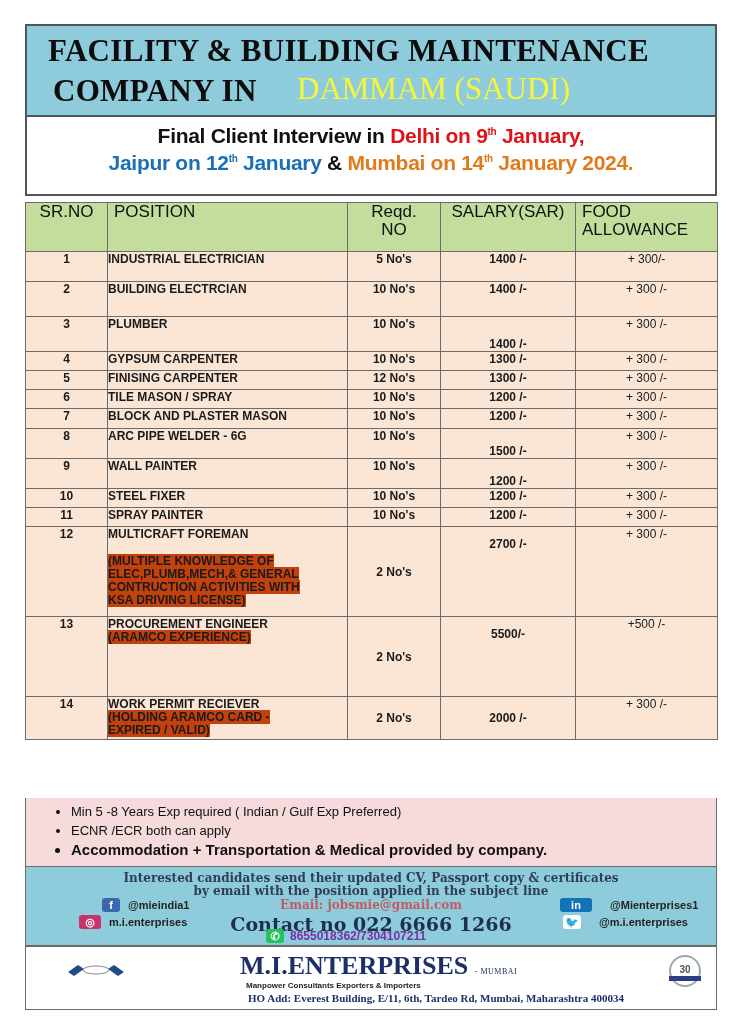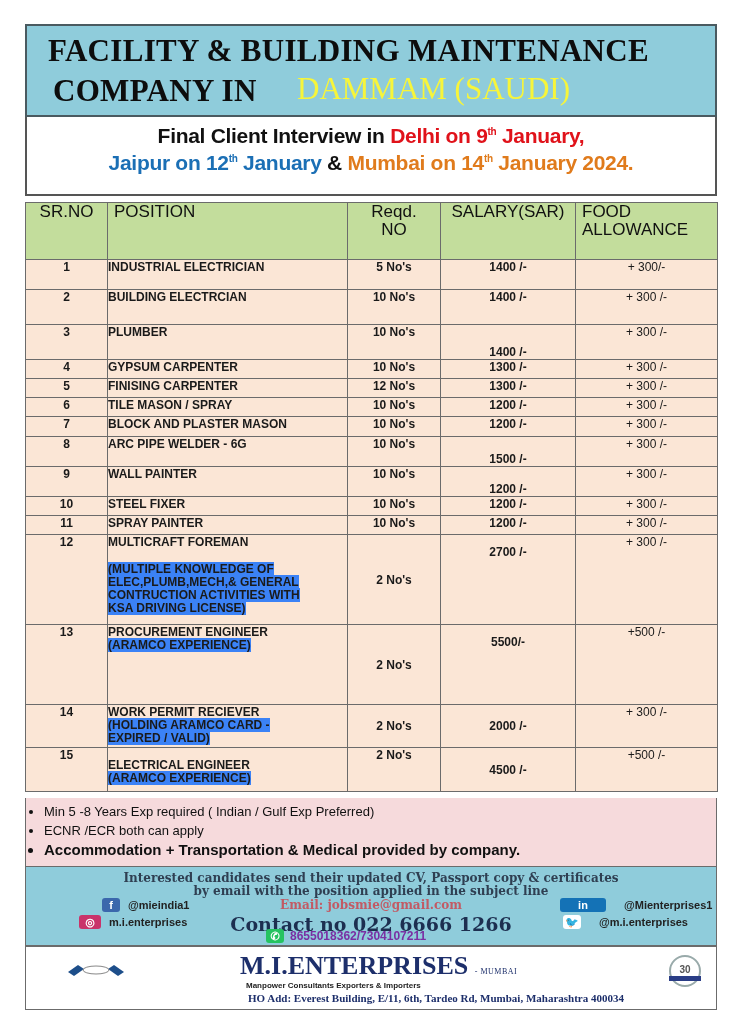--- a/index.html
+++ b/index.html
@@ -29,25 +29,25 @@
   th.pos { text-align:left; vertical-align:bottom; padding-bottom:2px; }
   th.req { text-align:center; vertical-align:top; padding-top:14px; }
   th.sal { text-align:center; vertical-align:middle; }
   th.food { text-align:left; vertical-align:top; padding-top:14px; }
   tbody td { background:#fbe6d6; font-size:12px; font-weight:bold; color:#1a1a1a; }
   td.c-sr { text-align:center; vertical-align:middle; }
   td.c-pos { padding-left:8px; vertical-align:middle; }
   td.c-req { text-align:center; padding-top:2px; }
   td.c-sal { text-align:center; padding-top:2px; }
   td.c-food { text-align:center; font-weight:normal; padding-top:2px; padding-left:40px; }
-  .hl { background:#3b82f6; }
+  .hl { background:#c2410c; }
 
   
   .notes { position:absolute; left:25px; top:798px; width:692px; height:68px; background:#f6dadc; border-left:1px solid #6b6b6b; border-right:1px solid #6b6b6b; box-sizing:border-box; }
-  .notes ul { margin:0; padding:4px 0 0 18px; }
+  .notes ul { margin:0; padding:4px 0 0 45px; }
   .notes li { font-size:13px; line-height:19px; }
   .notes li.big { font-size:15px; font-weight:bold; }
 
   
   .contact { position:absolute; left:25px; top:866px; width:692px; height:80px; background:#8fccdb; border:1px solid #6b6b6b; box-sizing:border-box; }
   .c-line { position:absolute; width:100%; text-align:center; font-family:"DejaVu Serif", serif; font-weight:bold; font-size:12px; color:#2f3f52; }
   .social { position:absolute; font-size:11px; font-weight:bold; color:#222; display:flex; align-items:center; gap:8px; white-space:nowrap; }
   .ico { display:inline-block; width:18px; height:14px; border-radius:3px; color:#fff; font-size:11px; font-weight:bold; text-align:center; line-height:14px; }
   .fb { background:#3b67ac; } .ig { background:#c9336a; } .li { background:#1472b6; } .tw { background:#fff; color:#1d9bf0; } .wa { background:#25c360; border-radius:3px; }
   .email { position:absolute; left:0; width:100%; text-align:center; font-family:"DejaVu Serif", serif; font-weight:bold; font-size:12px; color:#c25a64; top:31px; }
@@ -87,21 +87,21 @@
 
 <table class="jobs">
   <colgroup>
     <col style="width:82px">
       <col style="width:240px">
       <col style="width:93px">
       <col style="width:135px">
       <col style="width:142px">
   </colgroup>
   <thead>
-    <tr style="height:57px">
+    <tr style="height:49px">
       <th class="sr">
           <span class="hd">SR.NO</span>
         </th>
       <th class="pos">
           <span class="hd">POSITION</span>
         </th>
       <th class="req">
           <span class="hd">Reqd.</span>
           <span class="hd">NO</span>
         </th>
@@ -236,30 +236,20 @@
       </tr>
       <tr style="height: 43px;">
         <td class="c-sr">14</td>
         <td class="c-pos">
           <div>WORK PERMIT RECIEVER</div>
           <div style="line-height: 13px; padding-right: 40px;"><span class="hl">(HOLDING ARAMCO CARD - EXPIRED / VALID)</span></div>
         </td>
         <td class="c-req" style="vertical-align: middle;">2 No's</td>
         <td class="c-sal" style="vertical-align: middle;">2000 /-</td>
         <td class="c-food" style="vertical-align: top;">+ 300 /-</td>
-      </tr>
-      <tr style="height: 44px;">
-        <td class="c-sr" style="vertical-align: top;">15</td>
-        <td class="c-pos">
-          <div style="margin-top: 10px;">ELECTRICAL ENGINEER</div>
-          <div style="line-height: 13px; padding-right: 40px;"><span class="hl">(ARAMCO EXPERIENCE)</span></div>
-        </td>
-        <td class="c-req" style="vertical-align: top;">2 No's</td>
-        <td class="c-sal" style="vertical-align: middle;">4500 /-</td>
-        <td class="c-food" style="vertical-align: top;">+500 /-</td>
       </tr>
     </tbody>
 </table>
 
 <div class="notes">
   <ul>
     <li>Min 5 -8 Years Exp required ( Indian / Gulf Exp Preferred)</li>
     <li>ECNR /ECR both can apply</li>
     <li class="big">Accommodation + Transportation &amp; Medical provided by company.</li>
   </ul>
@@ -276,21 +266,21 @@
     <span class="ico ig" style="width:22px">◎</span>
     <span>m.i.enterprises</span>
   </div>
   <div class="email">Email: jobsmie@gmail.com</div>
   <div class="phone">Contact no 022 6666 1266</div>
   <div class="wa-line">
     <span class="ico wa">✆</span>
     <span>8655018362/7304107211</span>
   </div>
   <div class="social" style="left:534px; top:31px">
-    <span class="ico li" style="width:46px">in</span>
+    <span class="ico li" style="width:32px">in</span>
     <span style="margin-left:10px">@Mienterprises1</span>
   </div>
   <div class="social" style="left:537px; top:48px">
     <span class="ico tw">🐦</span>
     <span style="margin-left:10px">@m.i.enterprises</span>
   </div>
 </div>
 
 <div class="footer">
   <svg class="handshake" viewBox="0 0 56 14">

